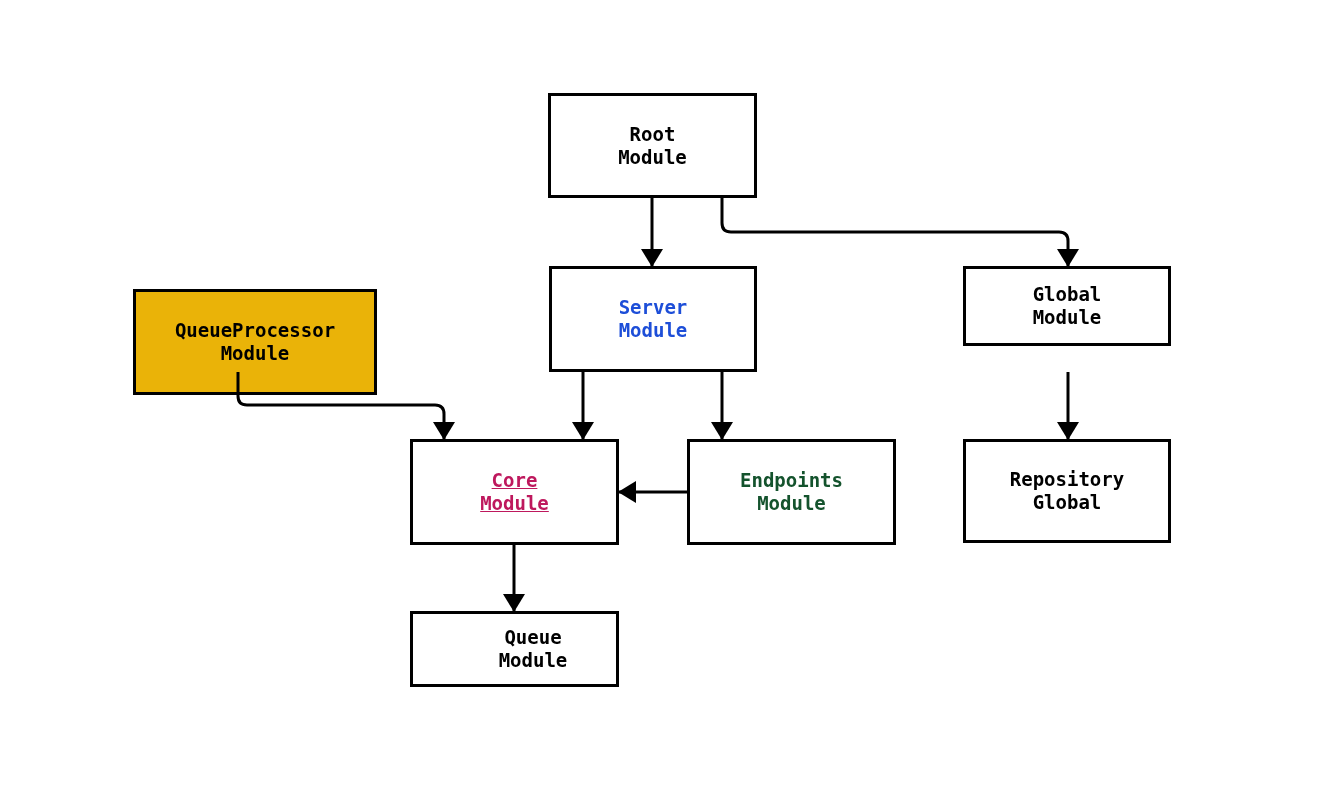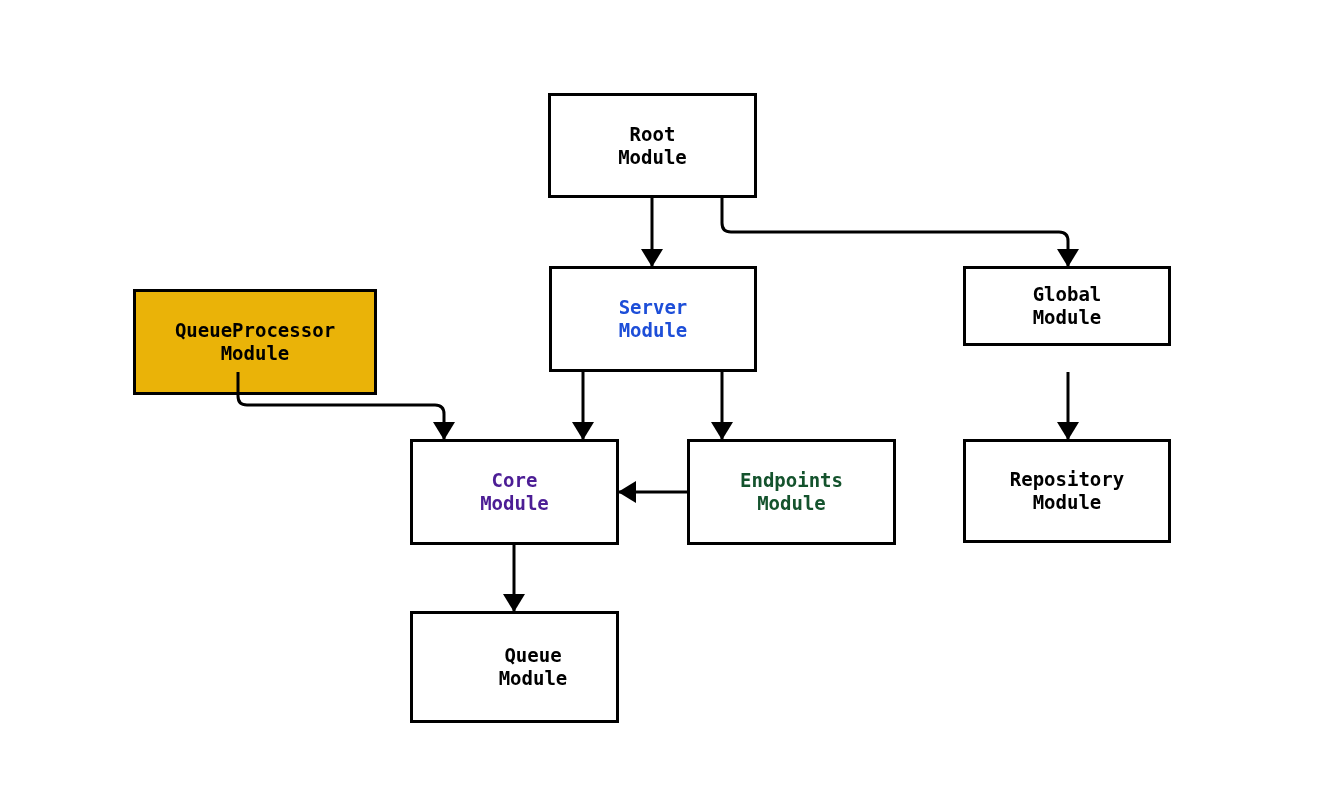--- a/index.html
+++ b/index.html
@@ -65,32 +65,32 @@
       </div>
       <div class="node" style="left: 549px; top: 266px; width: 208px; height: 106px; background: rgb(255, 255, 255); border-color: rgb(0, 0, 0);">
         <span class="node-label" style="color: #1d4ed8;">Server
 Module</span>
       </div>
       <div class="node" style="left: 963px; top: 266px; width: 208px; height: 80px; background: rgb(255, 255, 255); border-color: rgb(0, 0, 0);">
         <span class="node-label" style="color: rgb(0, 0, 0);">Global
 Module</span>
       </div>
       <div class="node" style="left: 410px; top: 439px; width: 209px; height: 106px; background: rgb(255, 255, 255); border-color: rgb(0, 0, 0);">
-        <span class="node-label" style="color: #4c1d95;">Core
+        <span class="node-label" style="color: #be185d; text-decoration: underline;">Core
 Module</span>
       </div>
       <div class="node" style="left: 687px; top: 439px; width: 209px; height: 106px; background: rgb(255, 255, 255); border-color: rgb(0, 0, 0);">
         <span class="node-label" style="color: #14532d;">Endpoints
 Module</span>
       </div>
       <div class="node" style="left: 963px; top: 439px; width: 208px; height: 104px; background: rgb(255, 255, 255); border-color: rgb(0, 0, 0);">
         <span class="node-label" style="color: rgb(0, 0, 0);">Repository
-Module</span>
+Global</span>
       </div>
-      <div class="node" style="left: 410px; top: 611px; width: 209px; height: 112px; background: rgb(255, 255, 255); border-color: rgb(0, 0, 0); padding-left: 37px;">
+      <div class="node" style="left: 410px; top: 611px; width: 209px; height: 76px; background: rgb(255, 255, 255); border-color: rgb(0, 0, 0); padding-left: 37px;">
         <span class="node-label" style="color: rgb(0, 0, 0);">Queue
 Module</span>
       </div>
     </div>
   <svg class="edges-layer" width="1337" height="809" viewBox="0 0 1337 809" xmlns="http://www.w3.org/2000/svg">
     <defs>
       <marker id="arrowhead" markerUnits="userSpaceOnUse" markerWidth="20" markerHeight="24" refX="17" refY="11" orient="auto">
         <path d="M0,0 L18,11 L0,22 Z" fill="#000000"></path>
       </marker>
     </defs>

